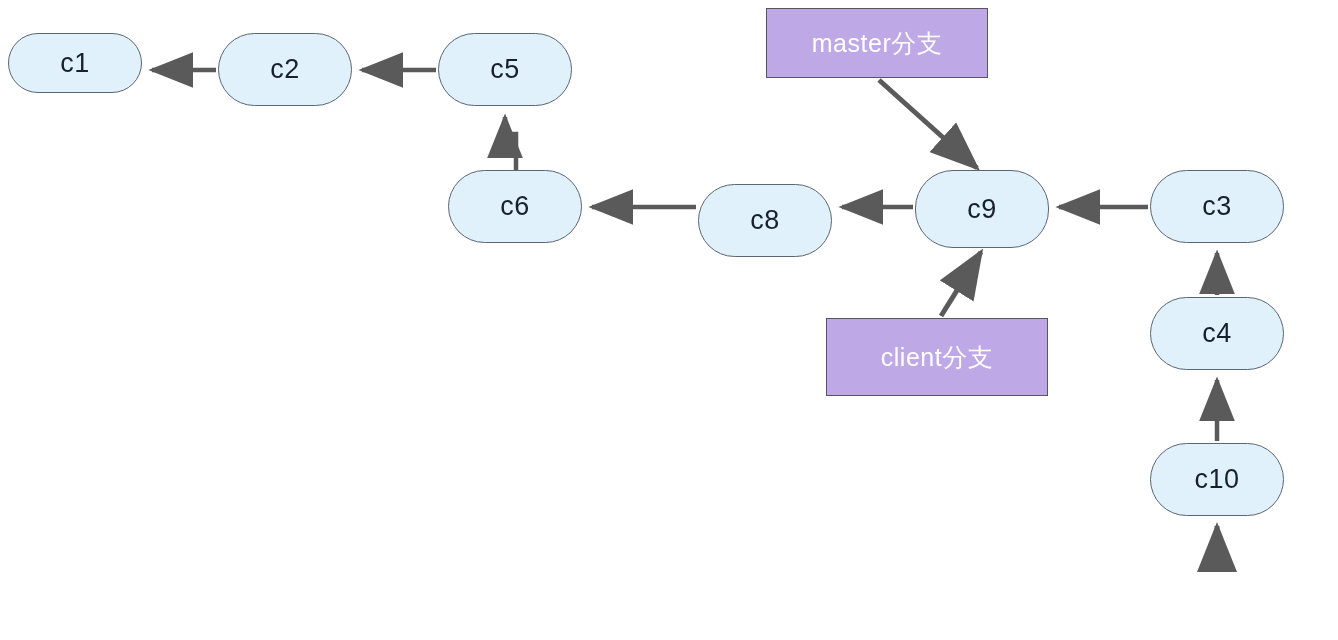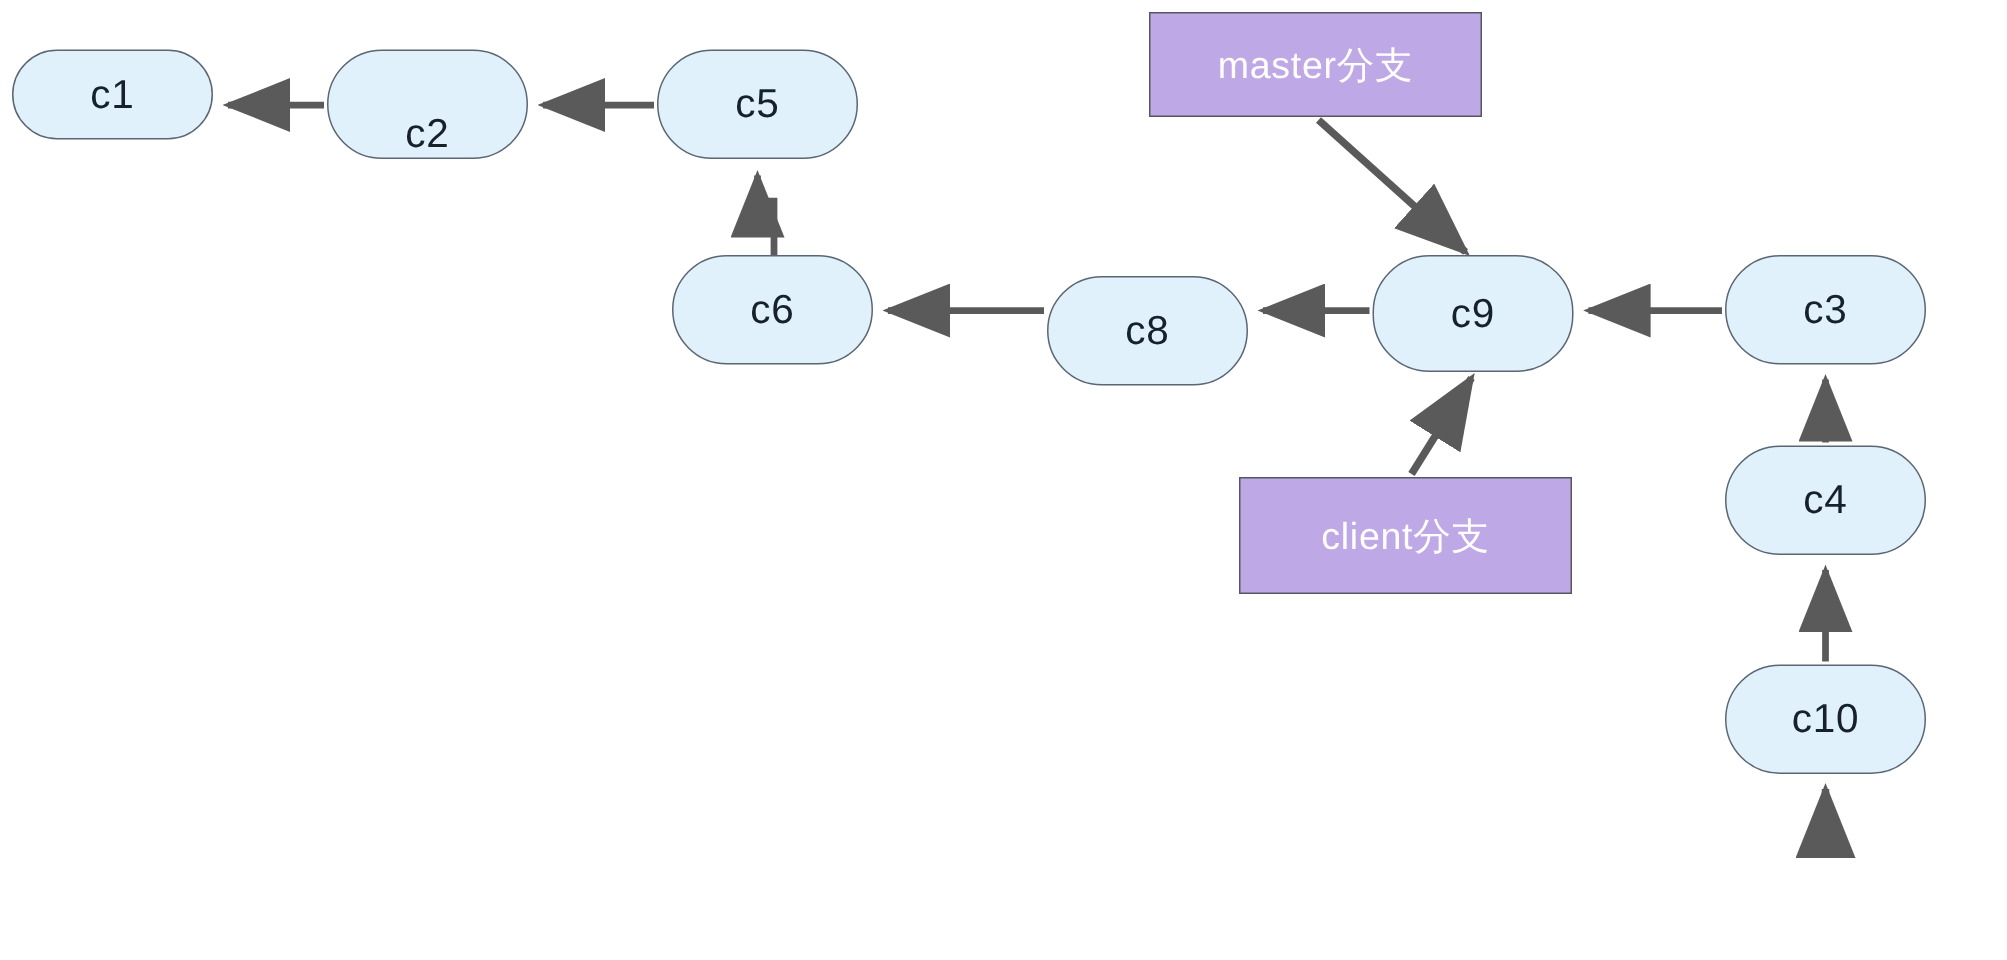--- a/index.html
+++ b/index.html
@@ -83,21 +83,21 @@
     <line x1="879" y1="80" x2="977" y2="168" stroke="#5a5a5a" stroke-width="5" marker-end="url(#ah)"></line>
 
     <line x1="941" y1="316" x2="981" y2="252" stroke="#5a5a5a" stroke-width="5" marker-end="url(#ah)"></line>
 
     <line x1="1217" y1="558" x2="1217" y2="526" stroke="#5a5a5a" stroke-width="5" marker-end="url(#ah)"></line>
   </svg>
 
   <div class="commit-node" style="left:8px;  top:33px;  width:134px; height:60px;">
     <span>c1</span>
   </div>
-  <div class="commit-node" style="left:218px; top:33px; width:134px; height:73px;align-items:flex-end;">
+  <div class="commit-node" style="left:218px; top:33px; width:134px; height:73px;">
     <span>c2</span>
   </div>
   <div class="commit-node" style="left:438px; top:33px; width:134px; height:73px;">
     <span>c5</span>
   </div>
   <div class="commit-node" style="left:448px; top:170px; width:134px; height:73px;">
     <span>c6</span>
   </div>
   <div class="commit-node" style="left:698px; top:184px; width:134px; height:73px;">
     <span>c8</span>

